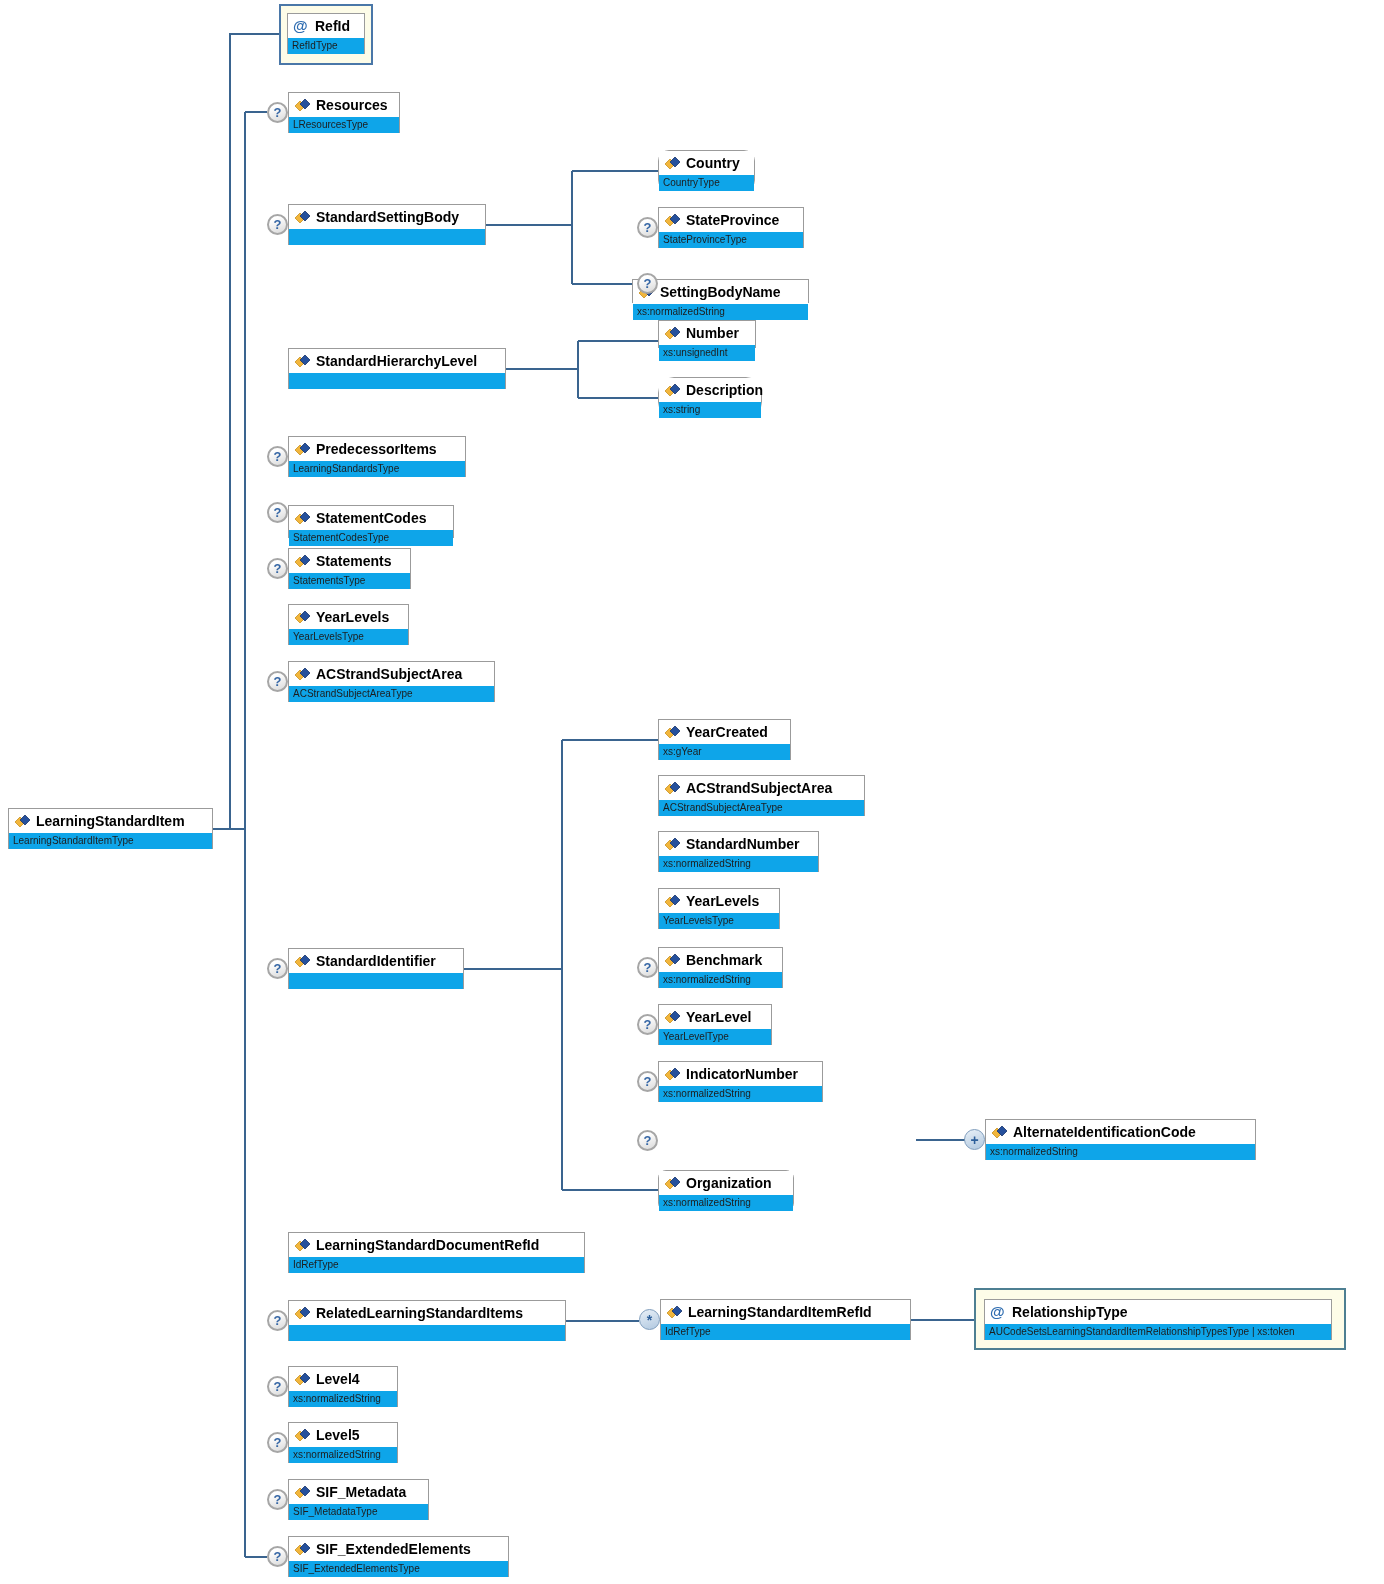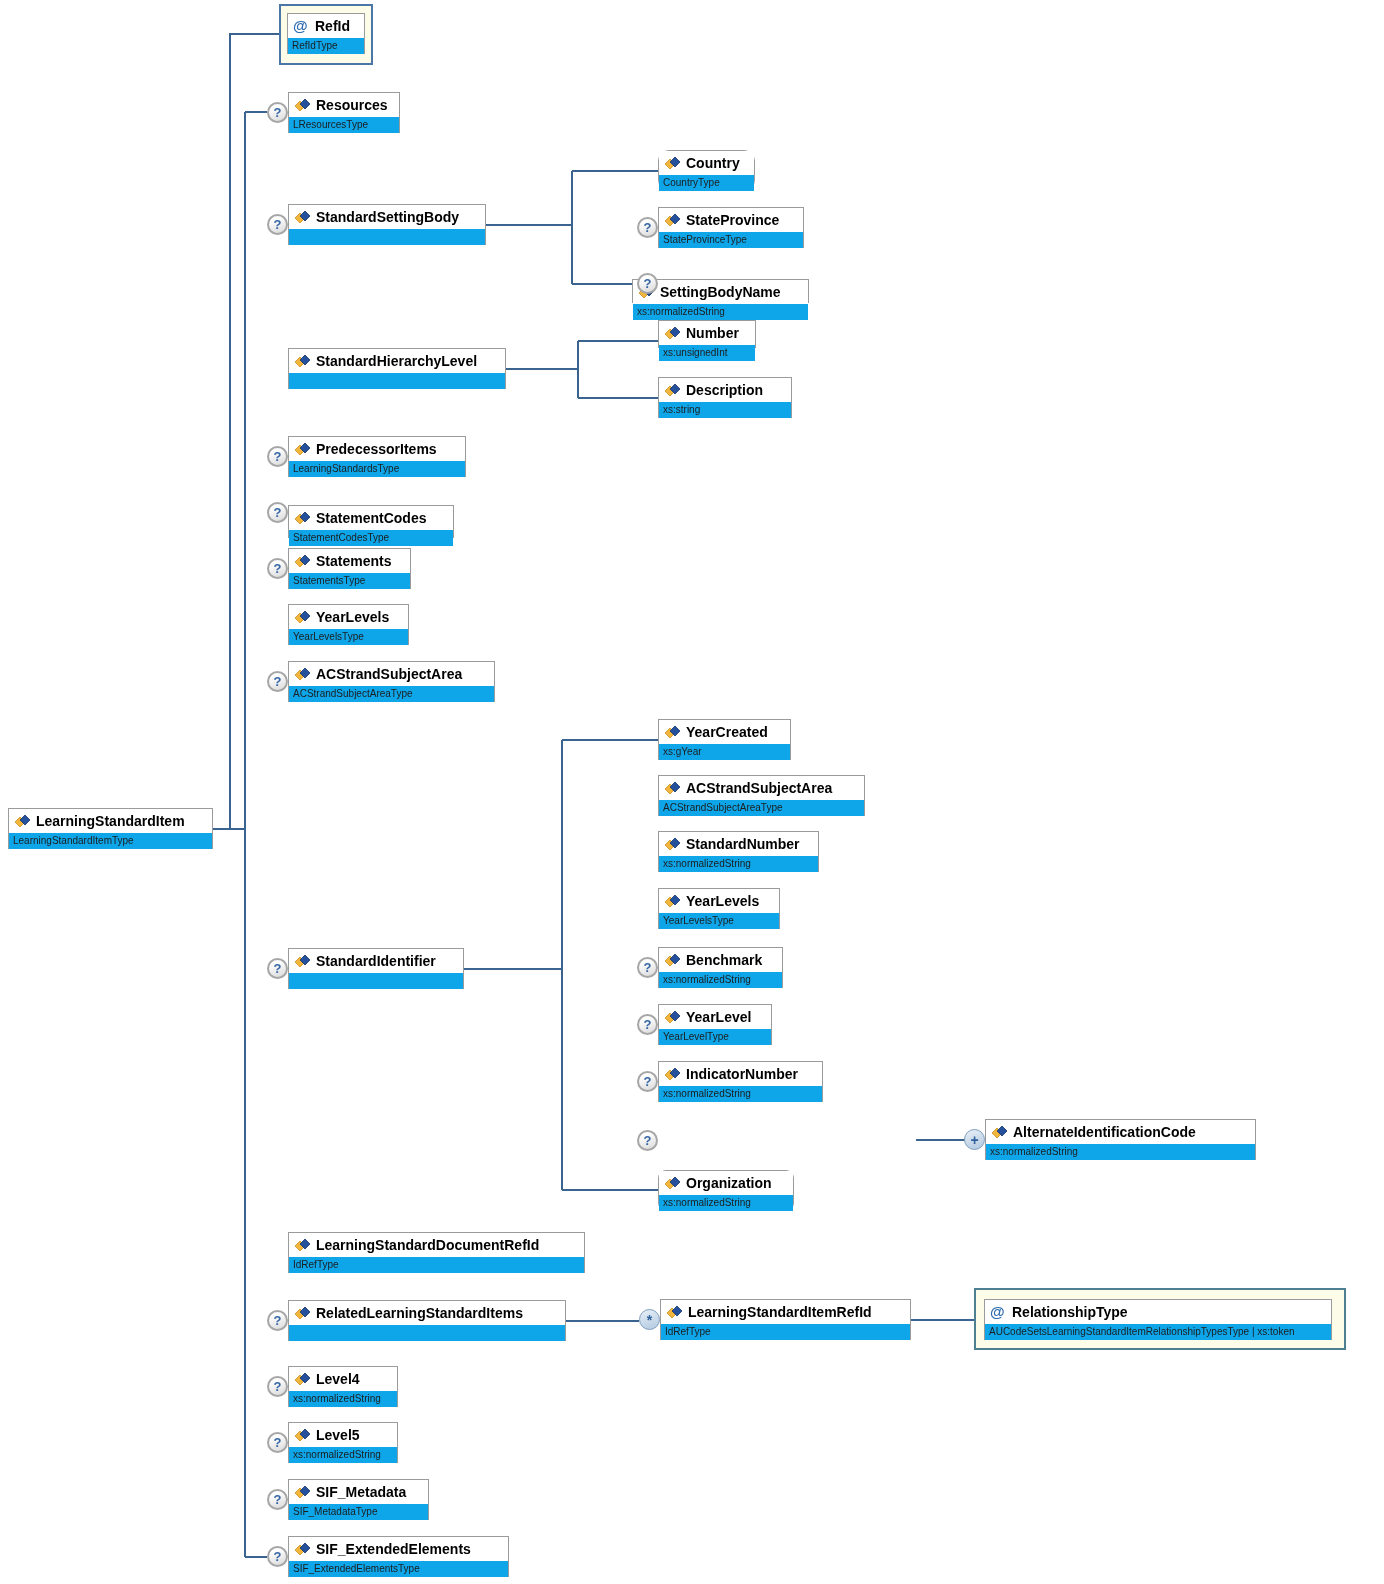--- a/index.html
+++ b/index.html
@@ -129,21 +129,21 @@
     <div class="node-box" style="left: 658px; top: 320px; width: 98px; height: 28px;">
     <div class="title-row">
       <svg class="el-icon" viewBox="0 0 17 14">
           <polygon points="1,8 6,3 11,8 6,13" fill="#f2b63c" stroke="#c89020" stroke-width="0.8"></polygon>
           <polygon points="6,6 11,1 16,6 11,11" fill="#25509c" stroke="#16336b" stroke-width="0.8"></polygon>
         </svg>
       <span class="node-label">Number</span>
     </div>
     <div class="node-type">xs:unsignedInt</div>
   </div>
-    <div class="node-box" style="left: 658px; top: 377px; width: 134px; height: 41px;">
+    <div class="node-box" style="left: 658px; top: 377px; width: 104px; height: 41px; border-radius: 16px;">
     <div class="title-row">
       <svg class="el-icon" viewBox="0 0 17 14">
           <polygon points="1,8 6,3 11,8 6,13" fill="#f2b63c" stroke="#c89020" stroke-width="0.8"></polygon>
           <polygon points="6,6 11,1 16,6 11,11" fill="#25509c" stroke="#16336b" stroke-width="0.8"></polygon>
         </svg>
       <span class="node-label">Description</span>
     </div>
     <div class="node-type">xs:string</div>
   </div>
     <div class="node-box" style="left: 288px; top: 436px; width: 178px; height: 41px;">

